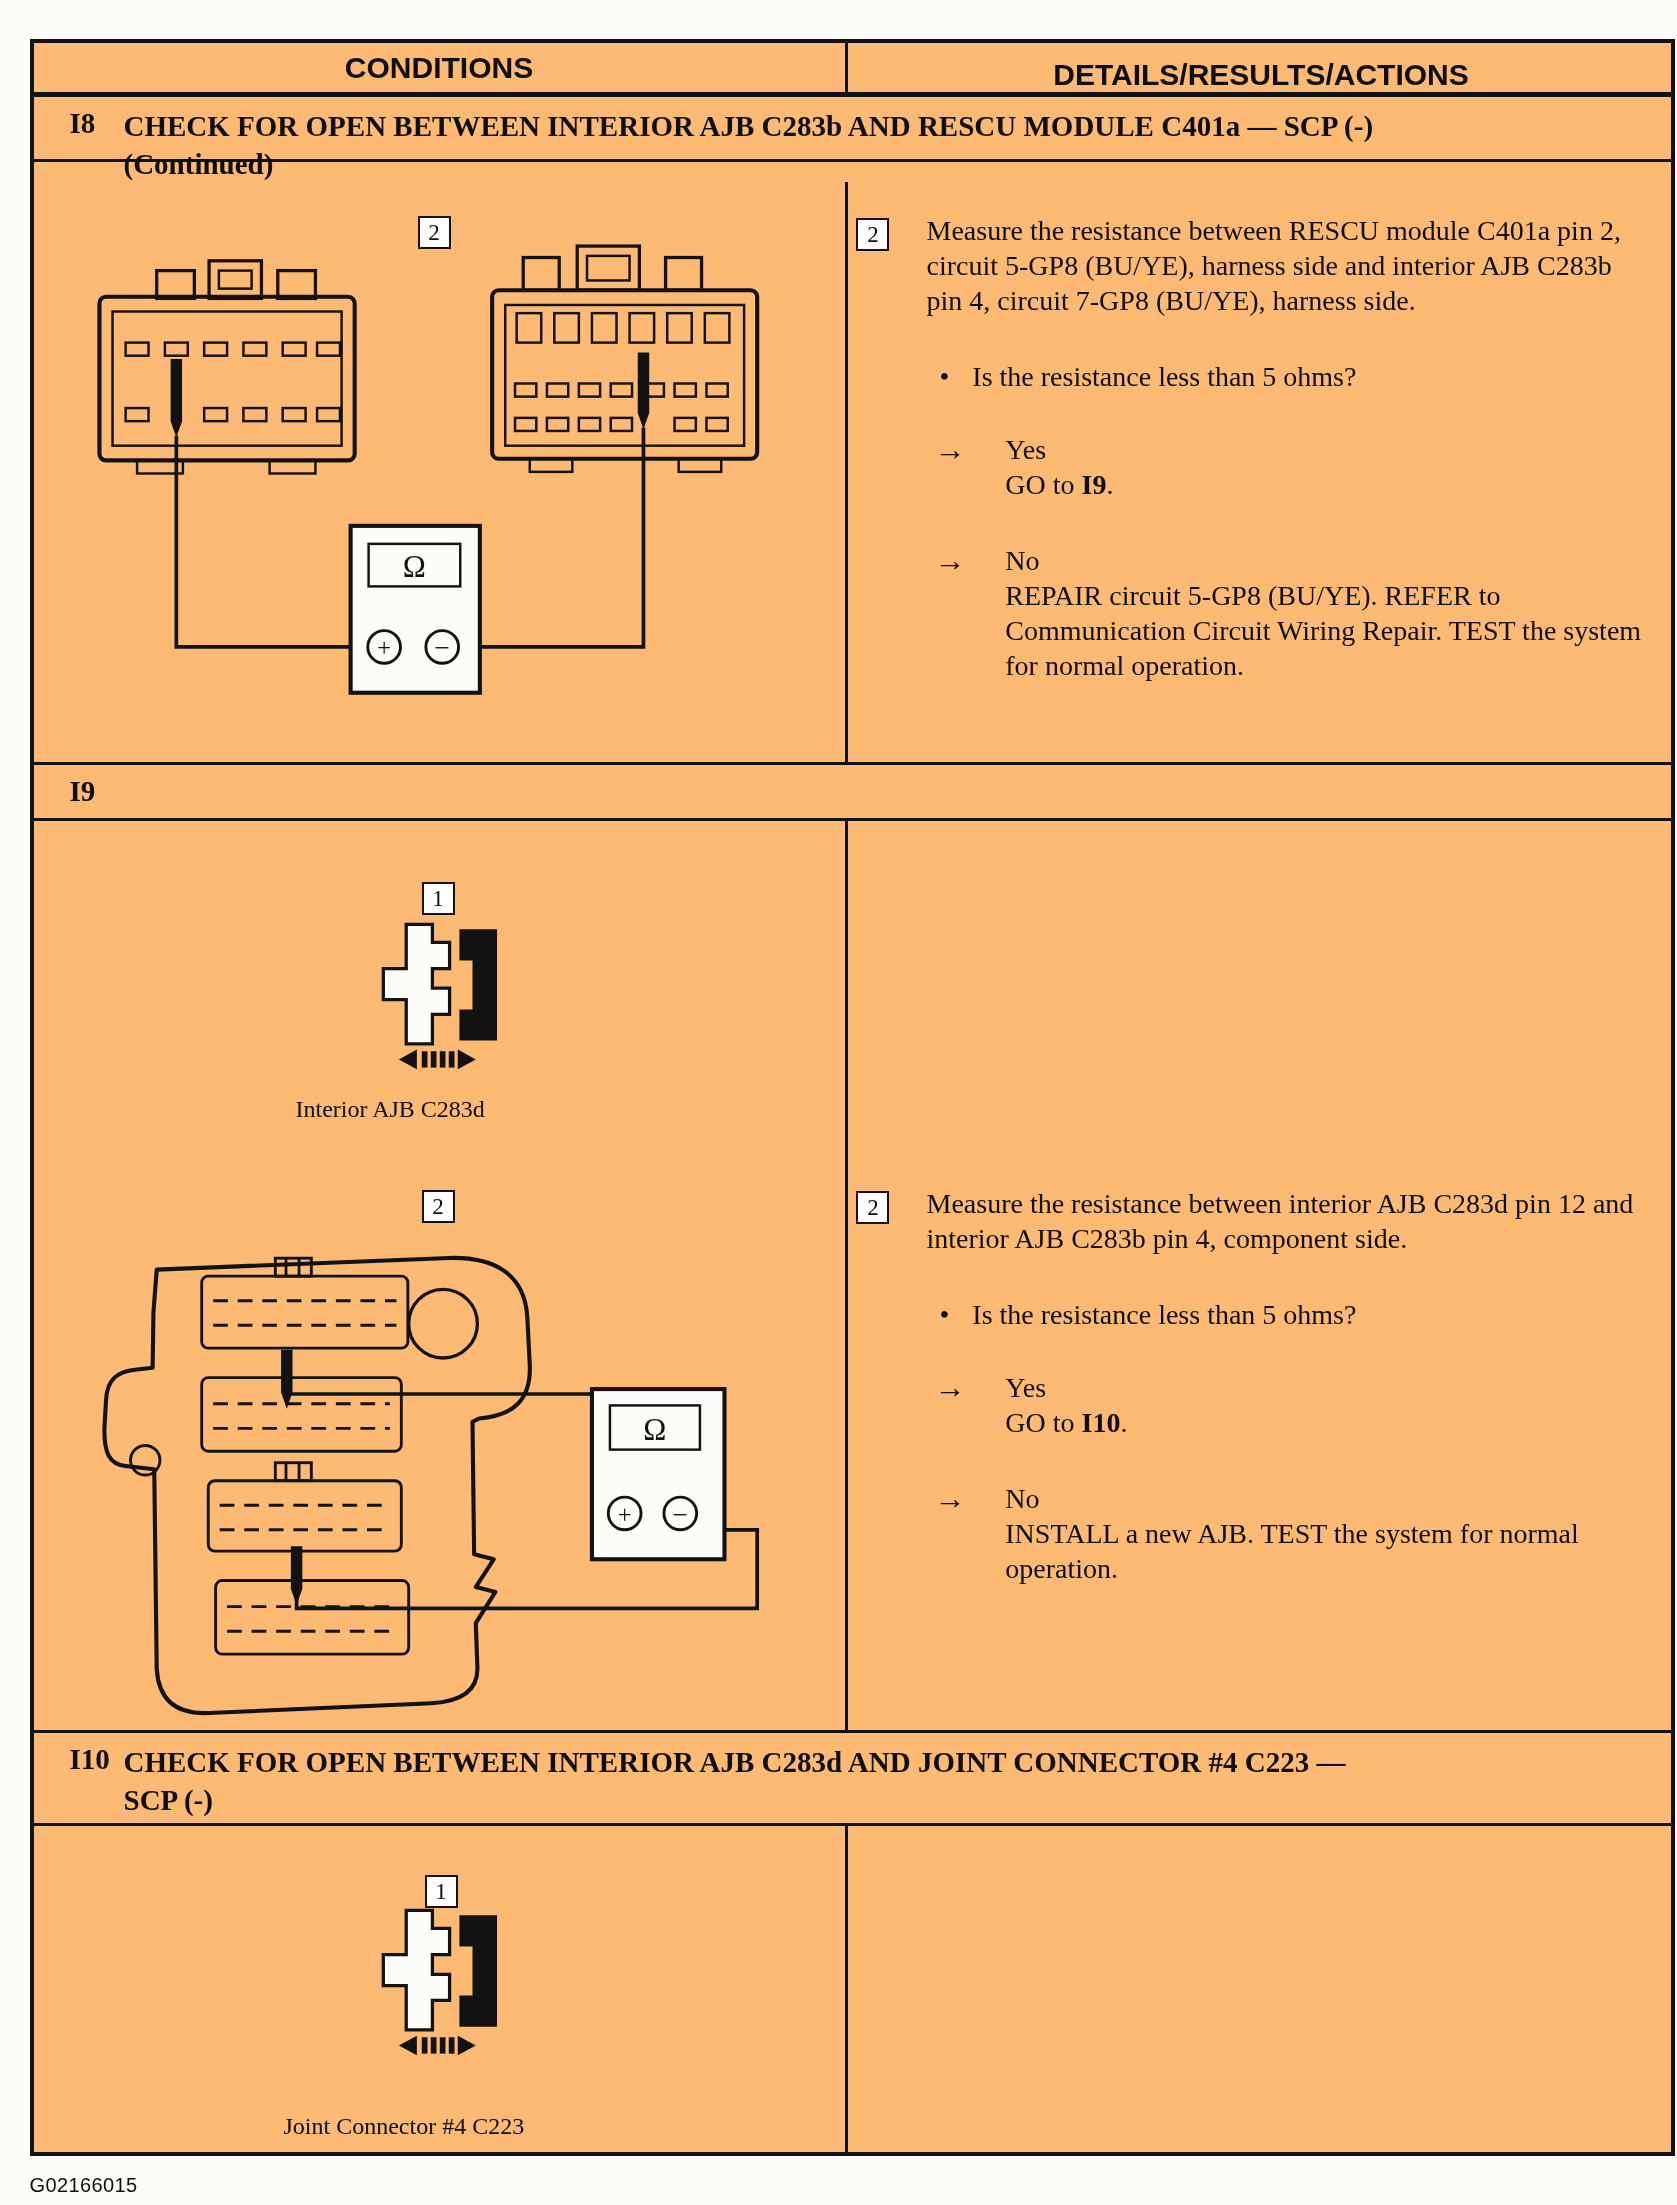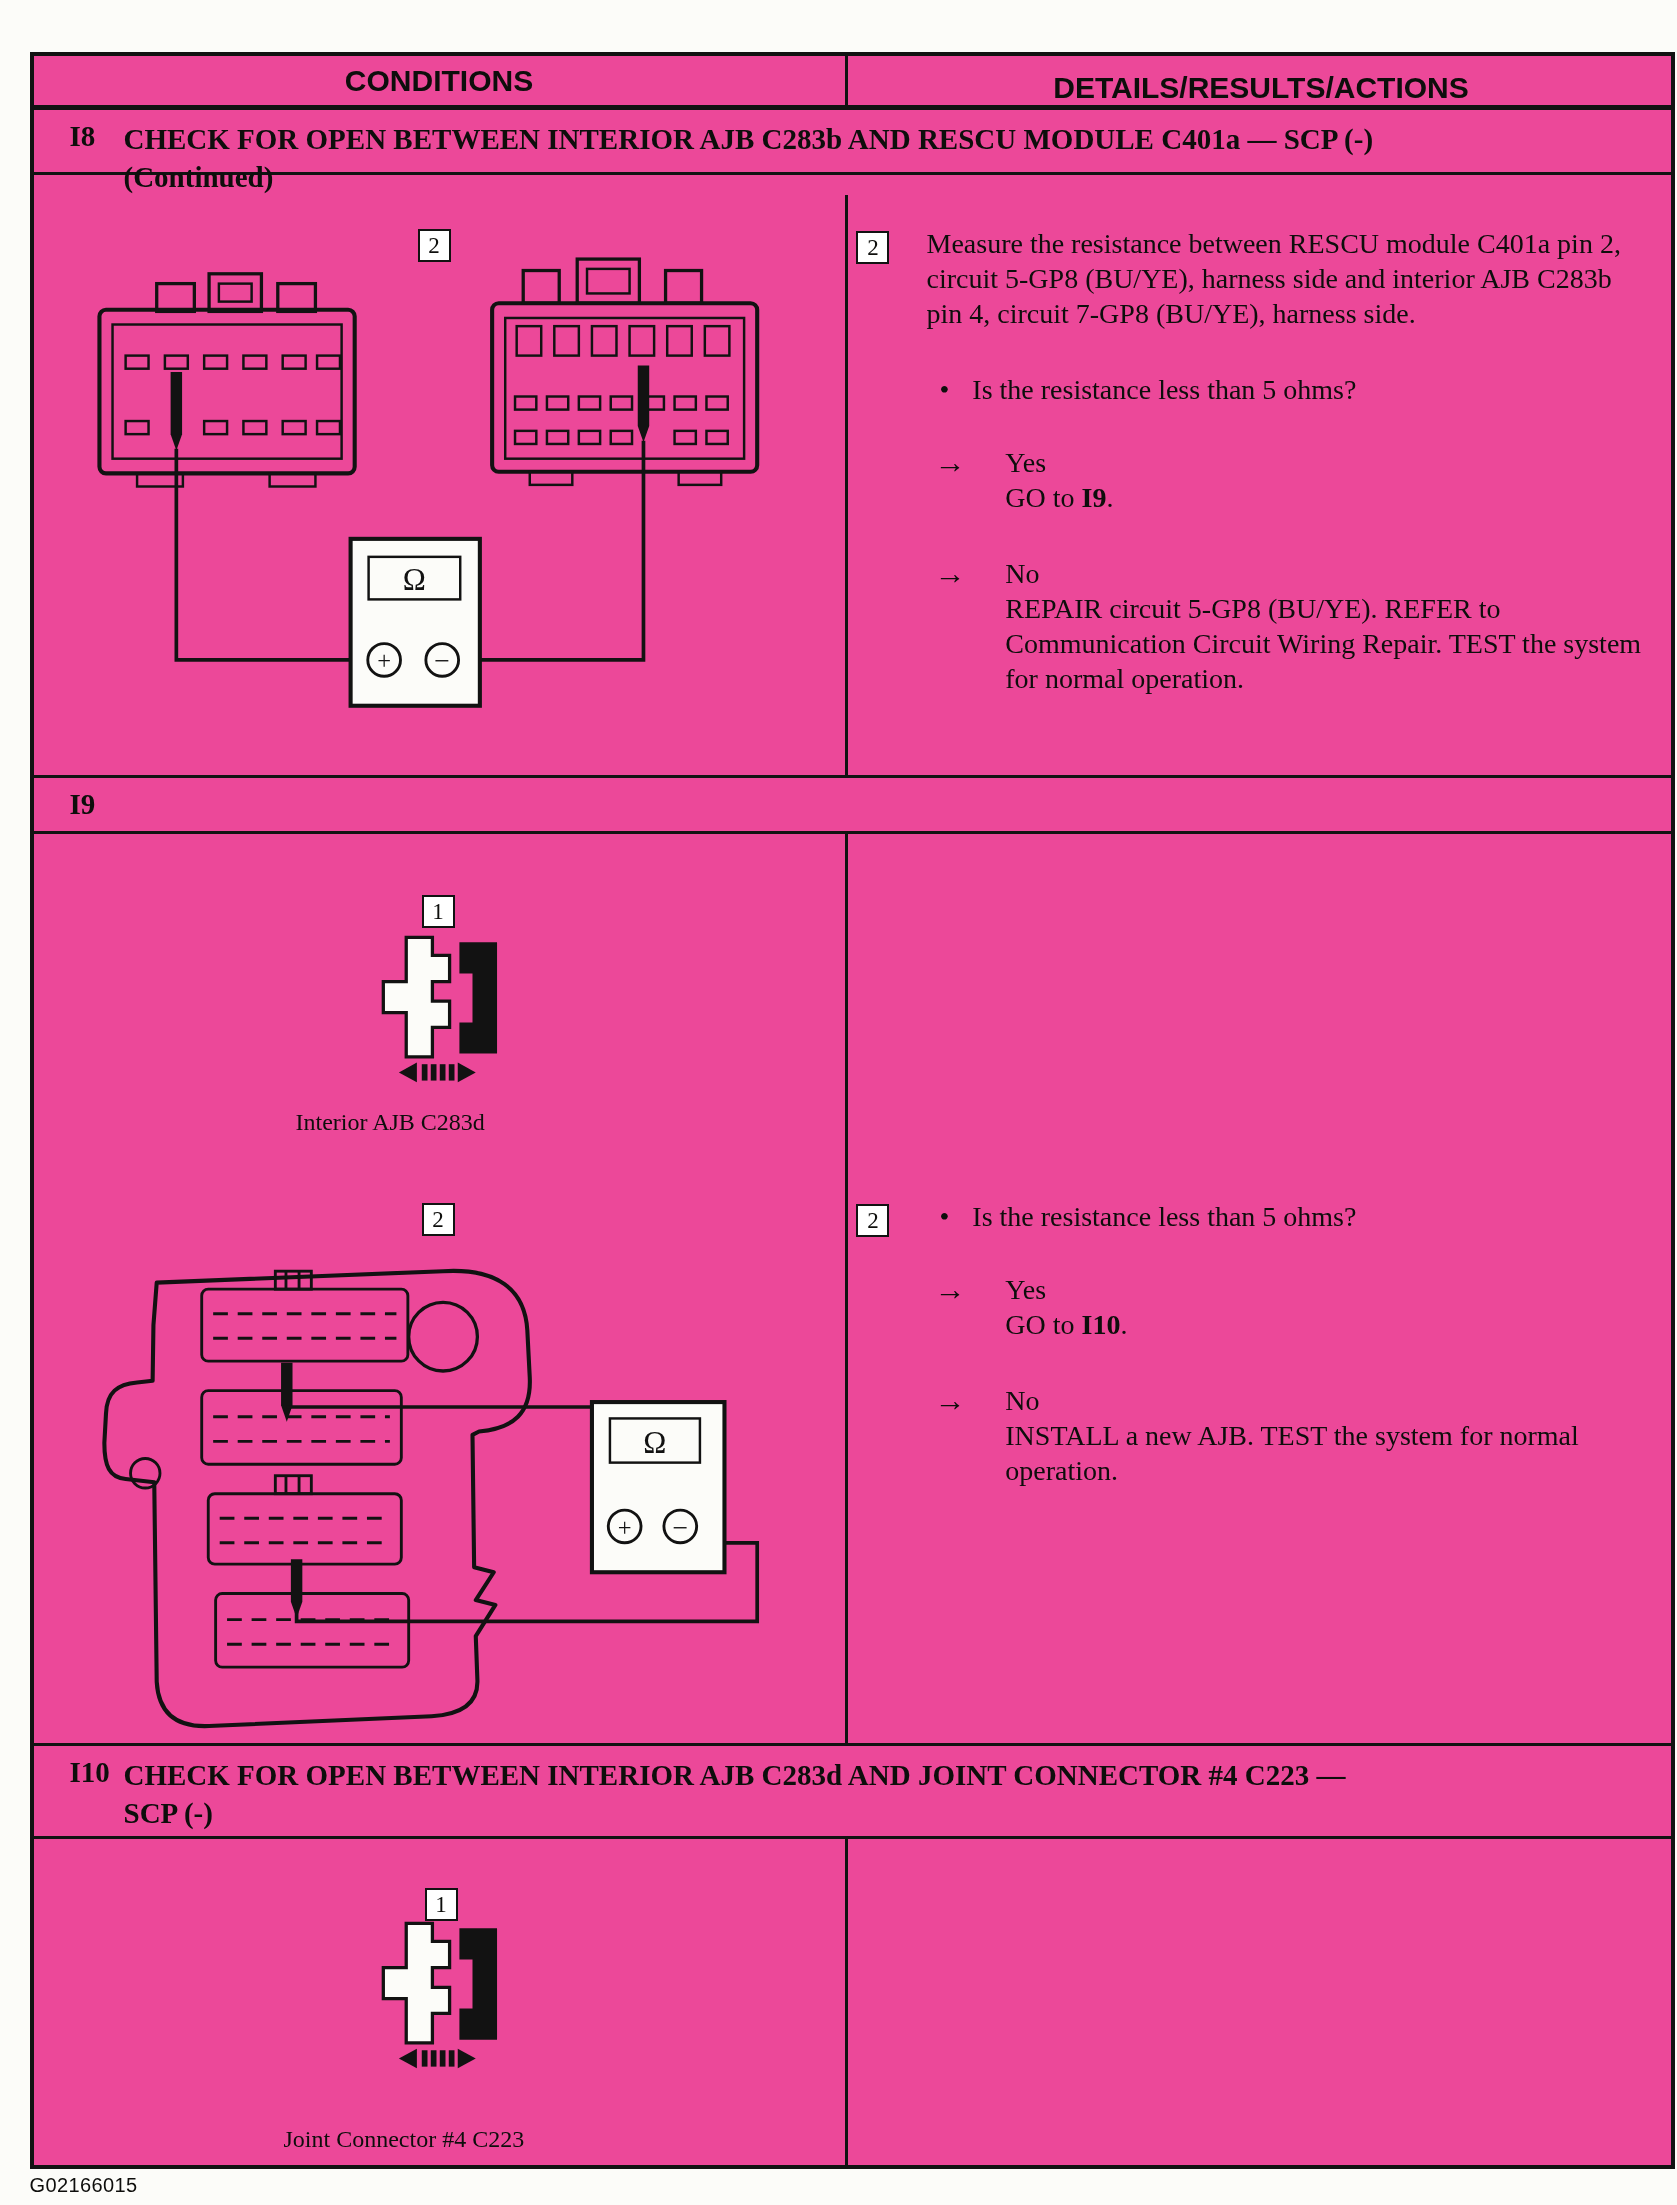--- a/index.html
+++ b/index.html
@@ -1,20 +1,20 @@
 <!DOCTYPE html>
 <html style="font-size:13px"><head>
 <meta charset="utf-8">
 <style>
   *{margin:0;padding:0;box-sizing:border-box}
   html,body{background:#e9e9e5}
   .page{position:relative;width:1677px;height:2205px;background:#fcfcf9;
         font-family:"Liberation Serif",serif;color:#0e0e0c;overflow:hidden}
-  .frame{position:absolute;left:29.5px;top:52px;width:1645px;height:2117px;
-         border:4.1px solid #121212;background:#ec4899}
+  .frame{position:absolute;left:29.5px;top:39px;width:1645px;height:2117px;
+         border:4.1px solid #121212;background:#fdba74}
   .row{position:absolute;left:0;right:0}
   .hrb{border-bottom:3.3px solid #121212}
   .header-row{top:0;height:54px;border-bottom:5.7px solid #121212;
               font-family:"Liberation Sans",sans-serif;font-weight:bold;font-size:30px}
   .hcell-l{position:absolute;left:0;top:0;bottom:0;width:814px;border-right:3.3px solid #121212;
            display:flex;align-items:center;justify-content:center}
   .hcell-r{position:absolute;left:818px;right:0;top:0;bottom:0;
            display:flex;align-items:flex-end;justify-content:center}
   .title-row{font-size:29px;font-weight:bold}
   .sec-id{position:absolute;left:36px;top:9.8px}
@@ -240,20 +240,21 @@
             <text x="722" y="847" text-anchor="middle" dominant-baseline="central" font-size="30" fill="#121212">+</text>
             <text x="790" y="847" text-anchor="middle" dominant-baseline="central" font-size="34" fill="#121212">−</text>
           </g>
         </svg>
       </div>
       <div class="cell-r">
         <div class="callout" style="left:4.9px;top:370px">
           <span>2</span>
         </div>
         <div class="rc-text rc-text-i9">
+          <p class="instr">Measure the resistance between interior AJB C283d pin 12 and interior AJB C283b pin 4, component side.</p>
           <div class="q">
             <span>•</span>
             <span>Is the resistance less than 5 ohms?</span>
           </div>
           <div class="branch">
             <span class="arrow">→</span>
             <div>
               <div class="blabel">Yes</div>
               <div><span>GO to </span><span class="b">I10</span><span>.</span></div>
             </div>

